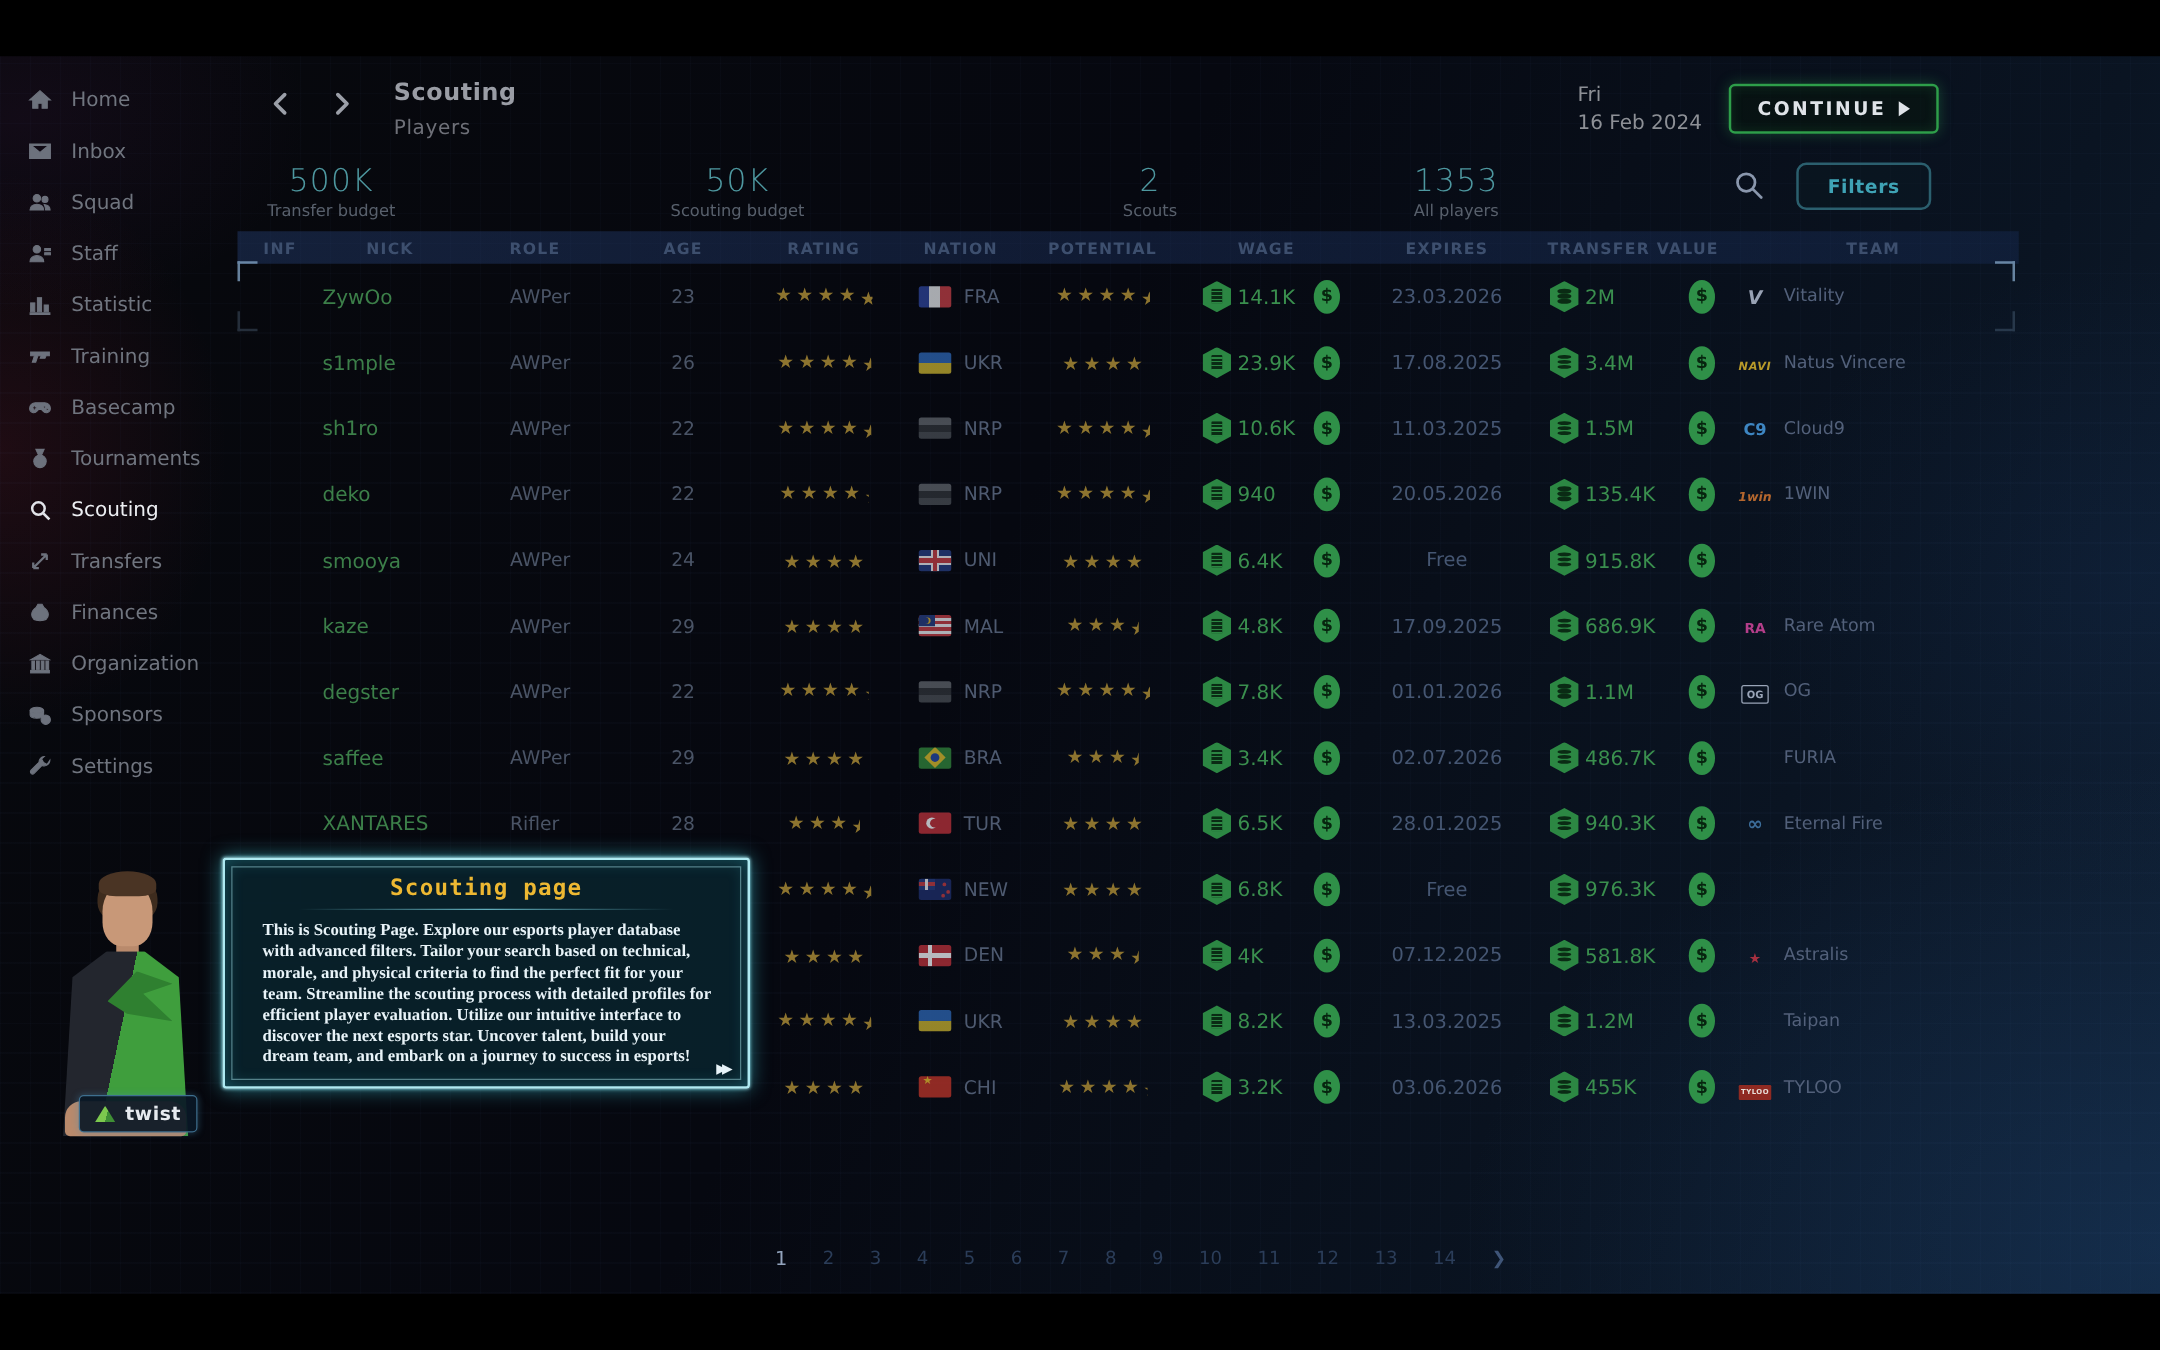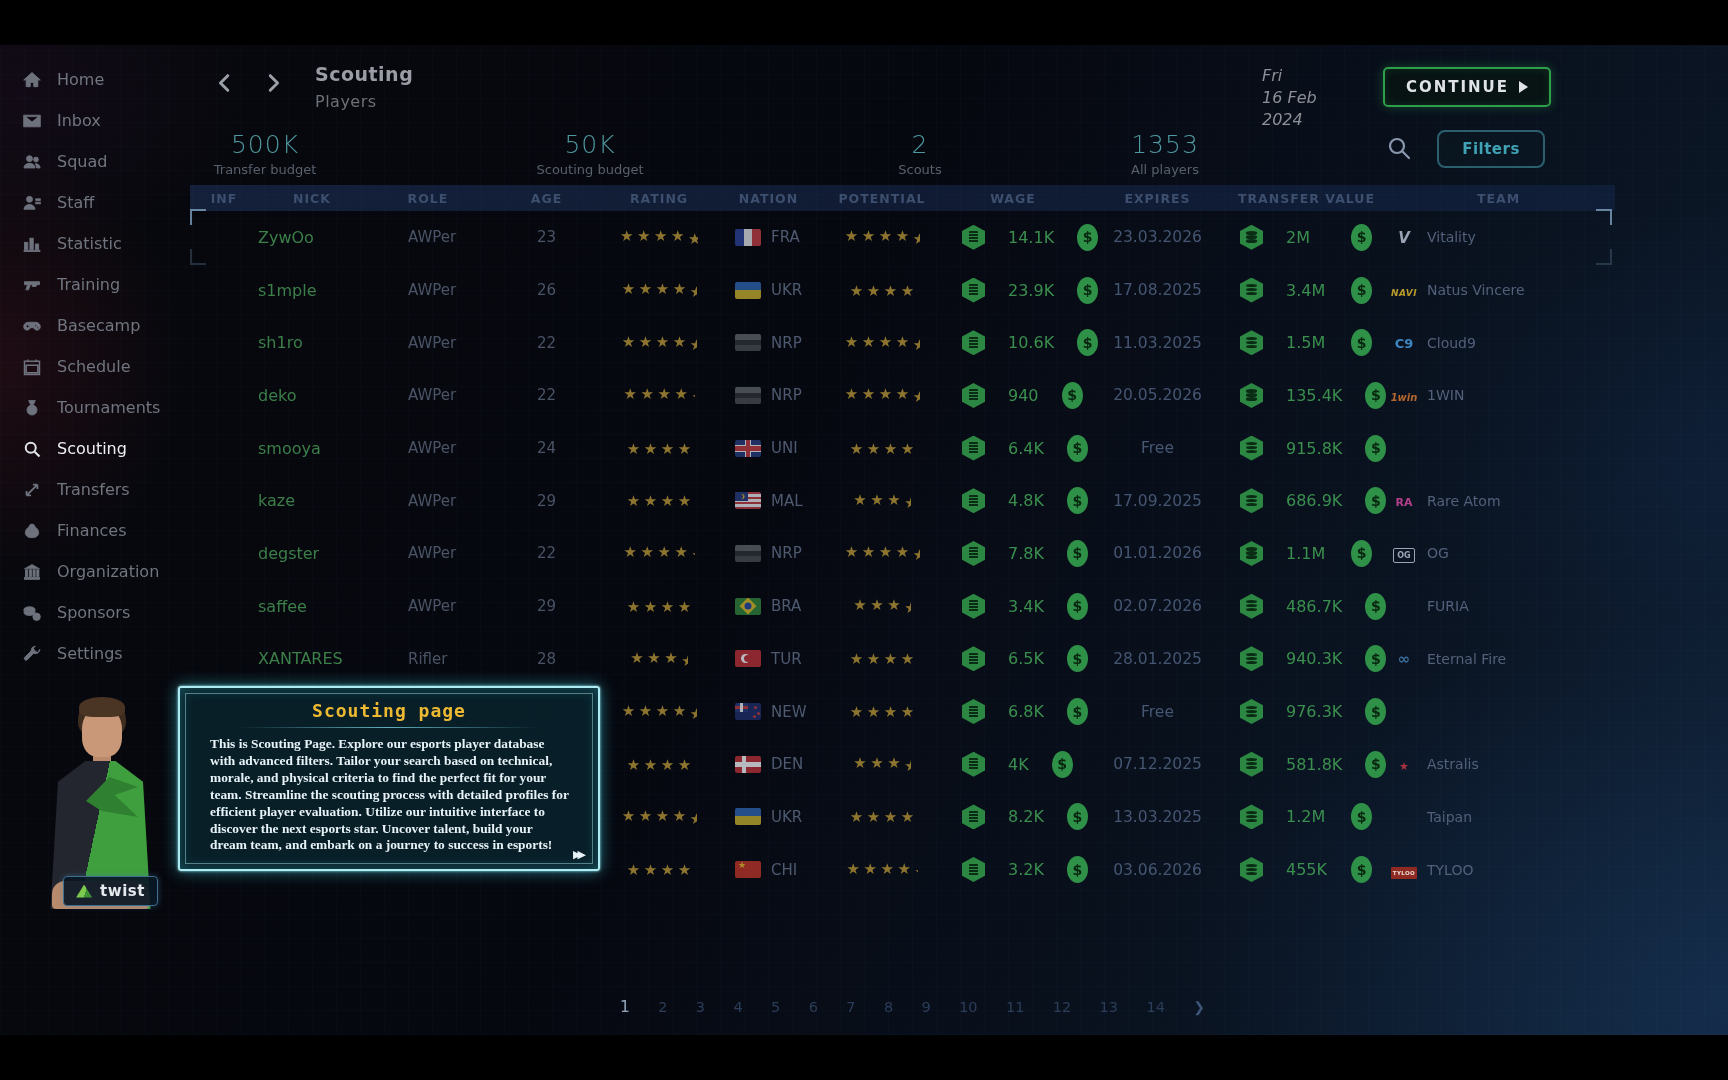--- a/index.html
+++ b/index.html
@@ -25,21 +25,21 @@
   .side-item.active svg{fill:#e2e4ea;stroke:#e2e4ea;}
   .side-item.active::before{content:"";position:absolute;left:8px;right:4px;top:2px;bottom:3px;
       background:rgba(128,136,164,.28);border-radius:8px;z-index:-1;}
   
   .nav-chevs{position:absolute;left:214px;top:27px;display:flex;gap:26px;}
   .chev{width:22px;height:22px;cursor:pointer;}
   .chev svg{width:22px;height:22px;stroke:#9b9fa8;fill:none;stroke-width:3.2;stroke-linecap:round;stroke-linejoin:round;}
   .page-title{position:absolute;left:315px;top:18px;}
   .page-title .t{font-size:19px;font-weight:bold;color:#9a9da5;letter-spacing:.5px;}
   .page-title .s{font-size:16px;color:#6e7078;margin-top:7px;letter-spacing:.5px;}
-  .date-block{position:absolute;left:1262px;top:20px;width:100px;text-align:left;color:#8d9096;font-size:16px;line-height:22px;font-style:italic;}
+  .date-block{position:absolute;left:1262px;top:20px;width:100px;text-align:left;color:#8d9096;font-size:16px;line-height:22px;}
   .continue-btn{position:absolute;left:1383px;top:22px;width:168px;height:40px;box-sizing:border-box;
       border:2px solid #2e9e4a;border-radius:5px;background:rgba(8,22,12,.55);
       box-shadow:0 0 11px rgba(50,170,85,.35), inset 0 0 9px rgba(50,170,85,.18);
       display:flex;align-items:center;justify-content:center;gap:10px;cursor:pointer;
       color:#dfe3e8;font-size:15px;font-weight:bold;letter-spacing:2px;}
   .play-ic{width:0;height:0;border-left:9px solid #dfe3e8;border-top:6px solid transparent;border-bottom:6px solid transparent;}
   
   .stat{position:absolute;top:85px;width:220px;text-align:center;transform:translateX(-50%);}
   .stat .v{font-size:25px;font-weight:300;color:#4e98a0;letter-spacing:1px;font-family:"DejaVu Sans","Liberation Sans",sans-serif;}
   .stat .l{font-size:13px;color:#58606c;margin-top:3px;}
@@ -62,21 +62,21 @@
   .c-age{color:#4a5466;font-size:15px;text-align:center;}
   .c-center{text-align:center;}
   .c-exp{color:#455672;font-size:15.5px;text-align:center;}
   .stars{display:inline-flex;}
   .st{display:inline-block;width:14px;margin:0 1.5px;font-size:15px;line-height:1;color:#8d742f;}
   .st-part{display:inline-block;overflow:hidden;white-space:nowrap;margin:0 1.5px;}
   .st-part .st{margin:0;}
   .nation{display:flex;align-items:center;gap:10px;padding-left:20px;}
   .flag{width:26px;height:17px;border-radius:2px;opacity:.8;position:relative;overflow:hidden;flex:0 0 26px;}
   .ncode{color:#4e5a70;font-size:15px;}
-  .moneycell{display:flex;align-items:center;gap:23px;box-sizing:border-box;}
+  .moneycell{display:flex;align-items:center;gap:5px;box-sizing:border-box;}
   .wagecell{padding-left:20px;padding-right:12px;}
   .valcell{padding-left:9px;padding-right:10px;}
   .mval{color:#3a8f4e;font-size:16px;}
   .hex{width:23px;height:25px;background:#2c8743;clip-path:polygon(50% 0,100% 25%,100% 75%,50% 100%,0 75%,0 25%);
       display:flex;align-items:center;justify-content:center;flex:0 0 23px;}
   .doc{width:9px;height:12px;border-radius:1px;background:#0a2b14;
       background-image:repeating-linear-gradient(180deg,transparent 0 2px,#2c8743 2px 3px);}
   .coins{width:11px;height:12px;position:relative;}
   .coins::before{content:"";position:absolute;left:0;top:0;width:11px;height:3.2px;background:#0a2b14;border-radius:50%;
       box-shadow:0 4px 0 #0a2b14,0 8px 0 #0a2b14;}
@@ -224,26 +224,20 @@
           <span>Training</span>
         </div>
         <div class="side-item">
           <svg viewBox="0 0 24 24">
             <path d="M7.5 7.5h9a5.5 5.5 0 0 1 5.5 5.5 4 4 0 0 1-7.1 2.5L13.5 14h-3l-1.4 1.5A4 4 0 0 1 2 13a5.5 5.5 0 0 1 5.5-5.5zM6 10.2v1.3H4.7v1.6H6v1.3h1.6v-1.3h1.3v-1.6H7.6v-1.3zM16.3 10.6a1 1 0 1 0 0 2 1 1 0 0 0 0-2zm2.6 2.4a1 1 0 1 0 0 2 1 1 0 0 0 0-2z" fill-rule="evenodd"></path>
           </svg>
           <span>Basecamp</span>
         </div>
         <div class="side-item">
           <svg viewBox="0 0 24 24">
-            <path d="M3 5h18v16H3zm2 5v9h14v-9zM7 3v3M17 3v3" stroke-width="1.8" fill="none"></path>
-          </svg>
-          <span>Schedule</span>
-        </div>
-        <div class="side-item">
-          <svg viewBox="0 0 24 24">
             <path d="M8 3h8l-2.4 5.2h-3.2z"></path>
             <circle cx="12" cy="14.5" r="6"></circle>
           </svg>
           <span>Tournaments</span>
         </div>
         <div class="side-item active">
           <svg viewBox="0 0 24 24">
             <circle cx="10.5" cy="10.5" r="6" fill="none" stroke-width="2.4"></circle>
             <line x1="15.2" y1="15.2" x2="21" y2="21" stroke-width="2.6"></line>
           </svg>

